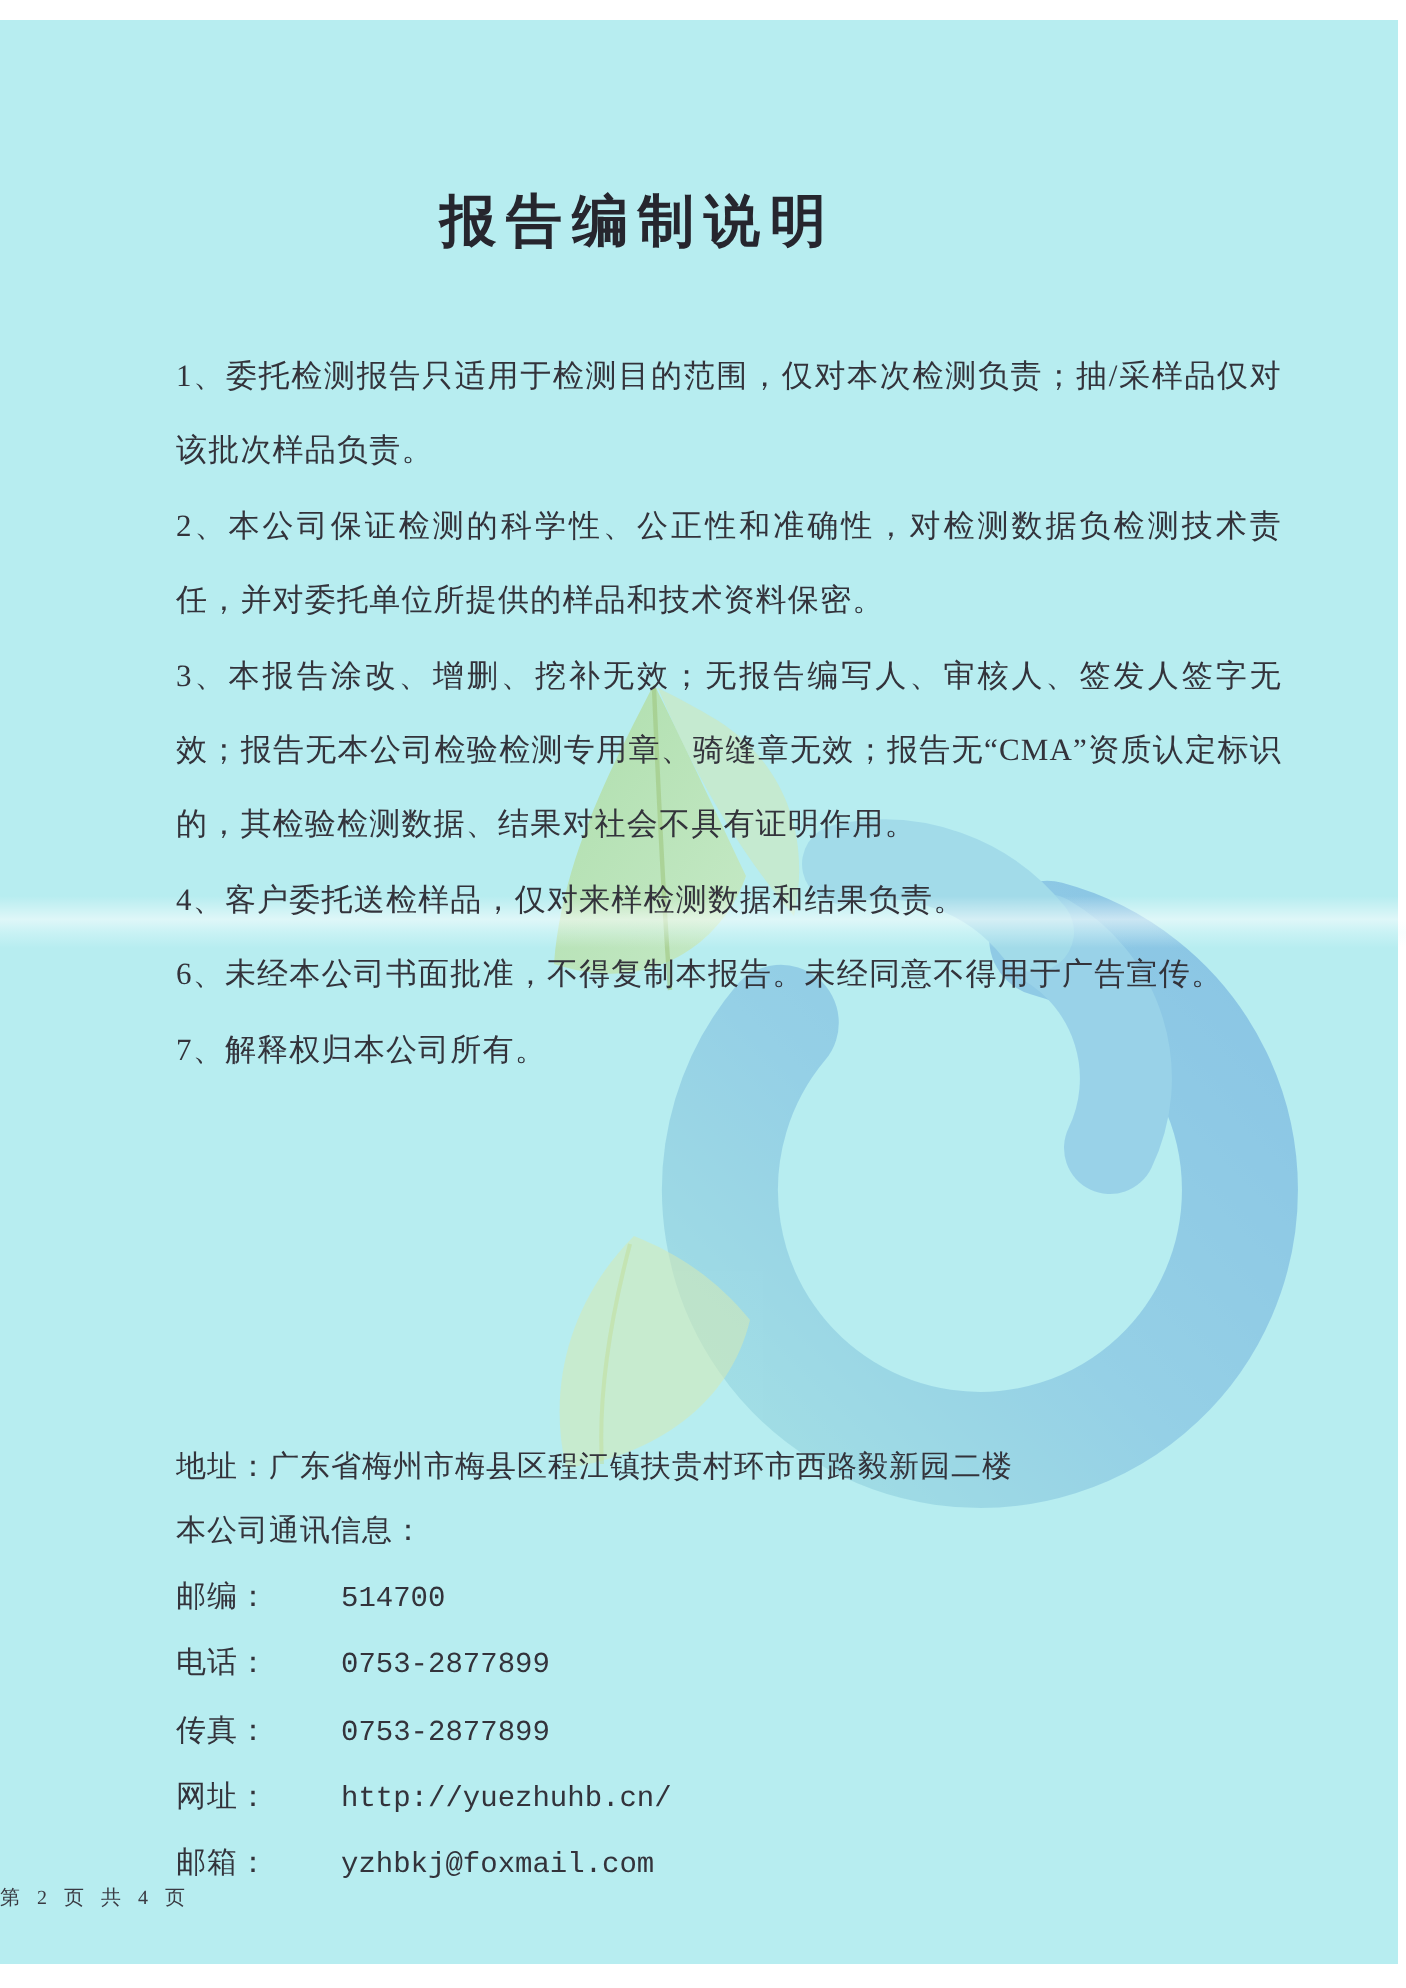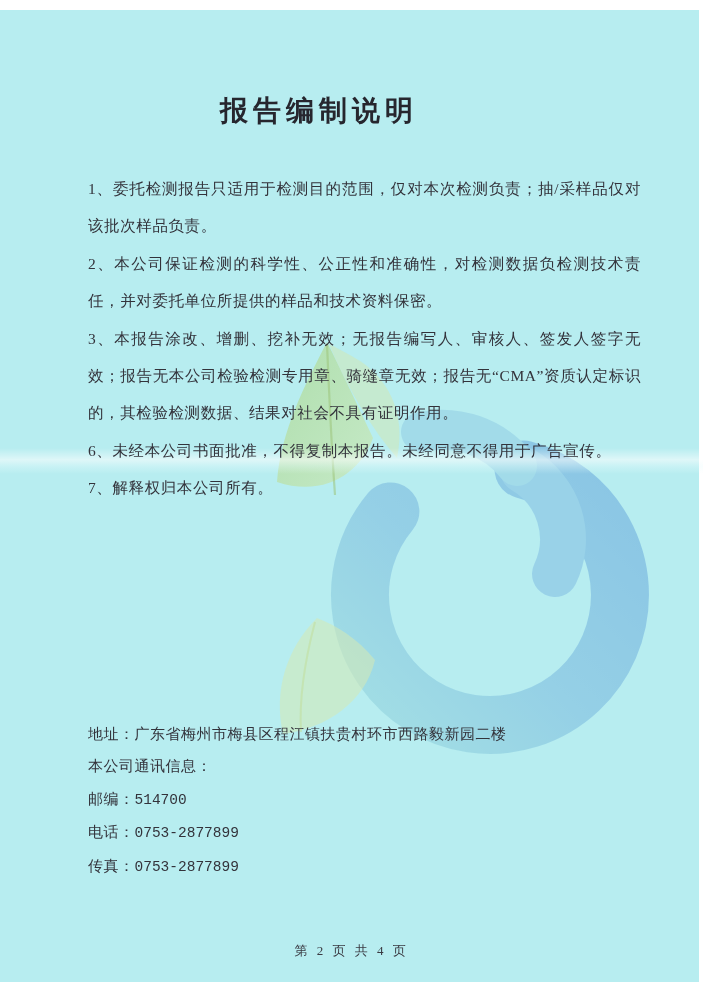--- a/index.html
+++ b/index.html
@@ -32,24 +32,24 @@
   }
   .notice p{
     margin:0;line-height:37.4px;text-align:justify;
   }
   .hl{color:#5b82c8;}
   .contact{
     position:absolute;left:88px;top:718px;width:560px;
     font-size:15px;color:#33333b;letter-spacing:.5px;
   }
   .contact .row{line-height:32.4px;}
-  .mono{font-family:"Liberation Mono","DejaVu Sans Mono",monospace;font-size:14.5px;letter-spacing:0;}
+  .mono{font-family:"Liberation Mono","DejaVu Sans Mono",monospace;font-size:14.5px;letter-spacing:0;margin-left:36px;}
   .page-footer{
-    position:absolute;left:0;top:942px;width:703px;text-align:center;
-    font-size:13px;color:#3a3a42;letter-spacing:3px;
+    position:absolute;left:0;top:942px;width:703px;text-align:left;
+    font-size:10px;color:#3a3a42;letter-spacing:3px;
   }
 </style>
 </head>
 <body>
 
 <div class="scan-page"></div>
 
 <div class="watermark">
   <svg width="430" height="545" viewBox="0 0 430 545">
     <defs>
@@ -84,25 +84,28 @@
 </div>
 
 <div class="scan-streak"></div>
 
 <div class="doc-title">报告编制说明</div>
 
 <div class="notice">
   <p>1、委托检测报告只适用于检测目的范围，仅对本次检测负责；抽/采样品仅对该批次样品负责。</p>
   <p>2、本公司保证检测的科学性、公正性和准确性，对检测数据负检测技术责任，并对委托单位所提供的样品和技术资料保密。</p>
   <p>3、本报告涂改、增删、挖补无效；无报告编写人、审核人、签发人签字无效；报告无本公司检验检测专用章、骑缝章无效；报告无“CMA”资质认定标识的，其检验检测数据、结果对社会不具有证明作用。</p>
+  <p>4、客户委托送检样品，仅对来样检测数据和结果负责。</p>
   <p>6、未经本公司书面批准，不得复制本报告。未经同意不得用于广告宣传。</p>
   <p>7、解释权归本公司所有。</p>
 </div>
 
 <div class="contact">
   <div class="row"><span>地址：</span><span>广东省梅州市梅县区程江镇扶贵村环市西路毅新园二楼</span></div>
   <div class="row">本公司通讯信息：</div>
   <div class="row"><span>邮编：</span><span class="mono">514700</span></div>
   <div class="row"><span>电话：</span><span class="mono">0753-2877899</span></div>
   <div class="row"><span>传真：</span><span class="mono">0753-2877899</span></div>
+  <div class="row"><span>网址：</span><span class="mono">http://yuezhuhb.cn/</span></div>
+  <div class="row"><span>邮箱：</span><span class="mono">yzhbkj@foxmail.com</span></div>
 </div>
 
 <div class="page-footer">第 2 页 共 4 页</div>
 
 </body></html>

